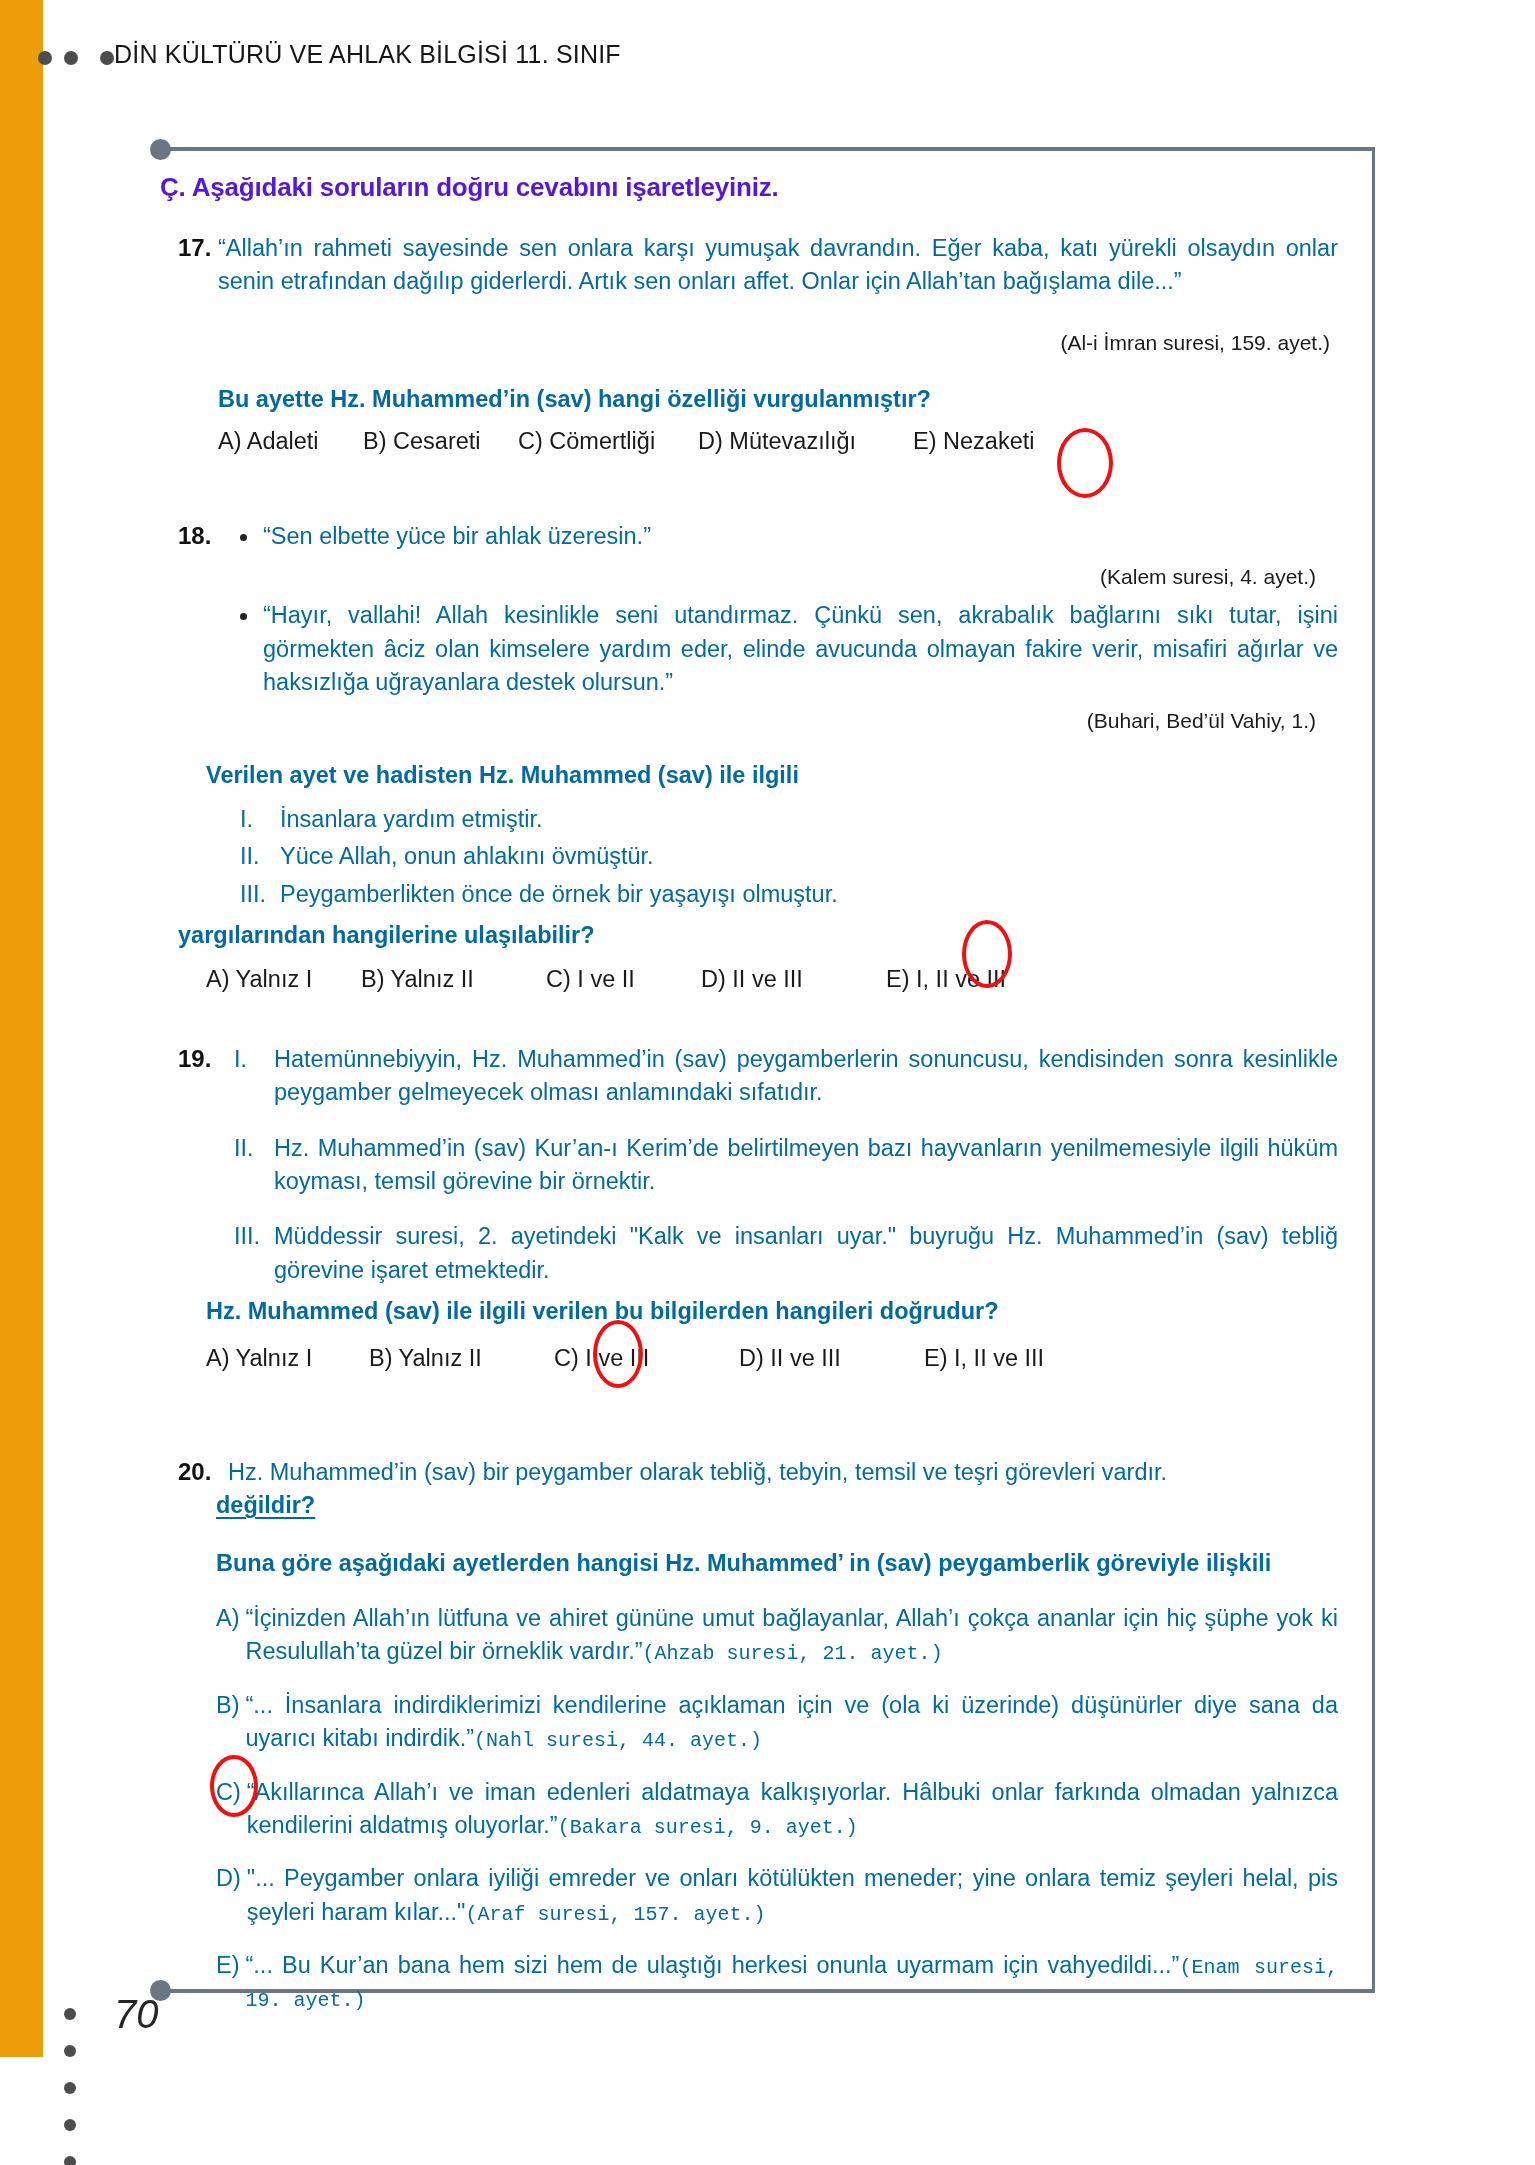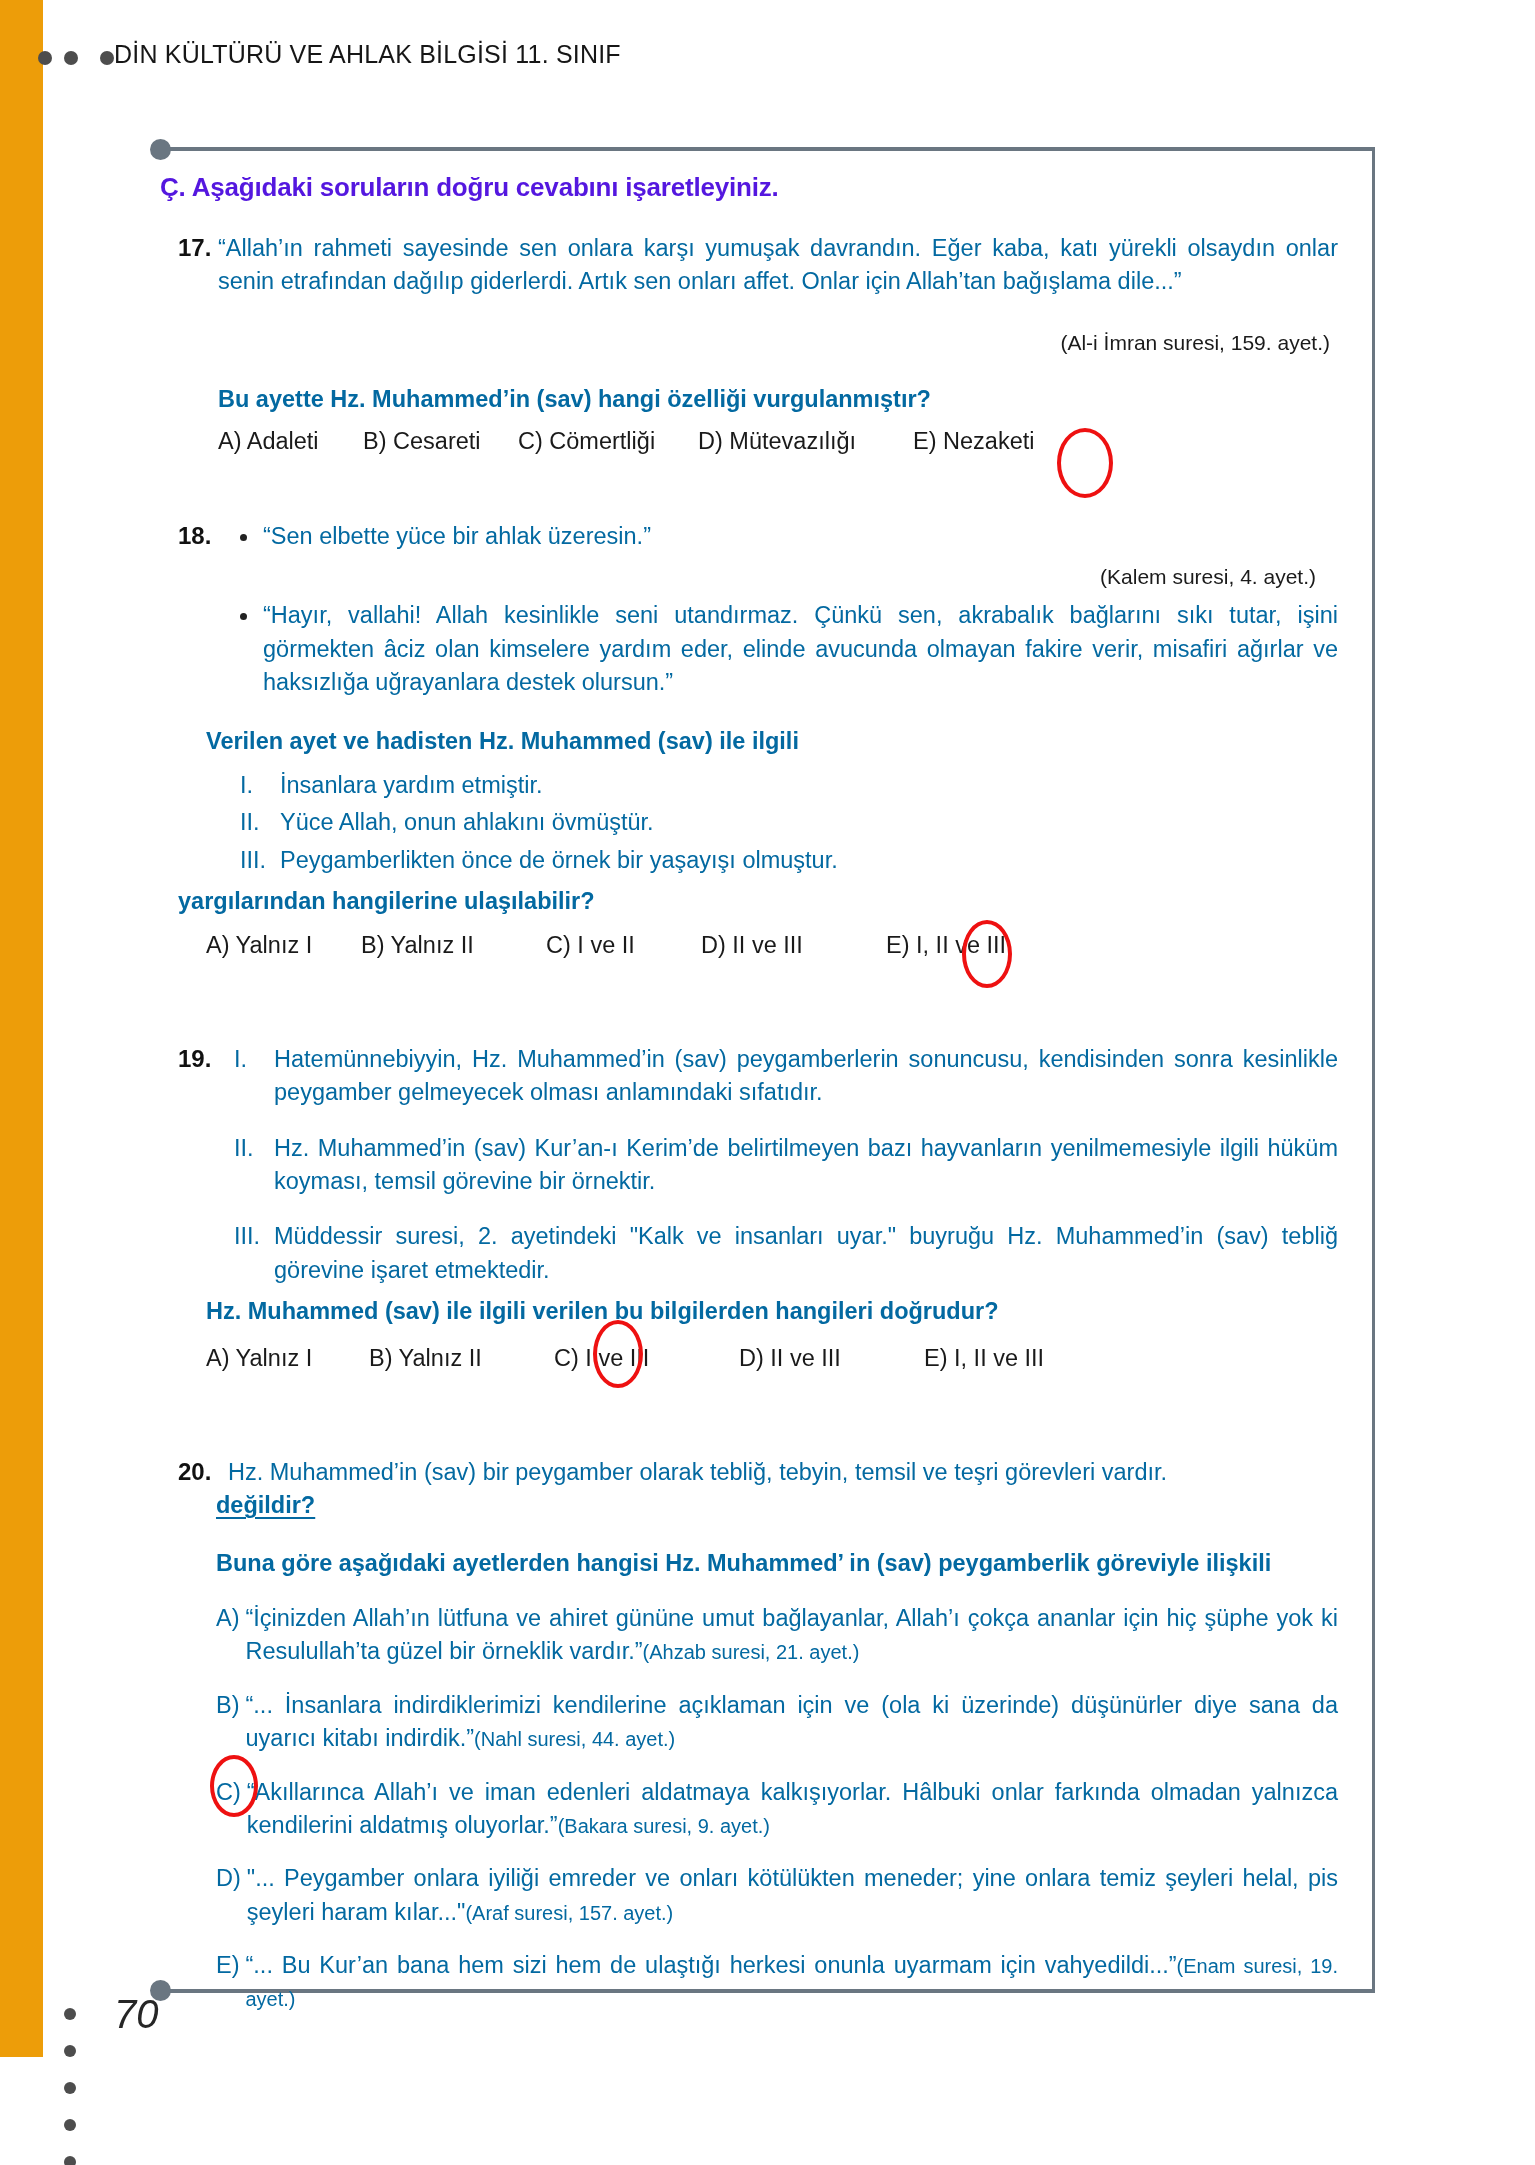--- a/index.html
+++ b/index.html
@@ -103,21 +103,21 @@
   }
   .q-body.nojust { text-align: left; }
   .bold { font-weight: bold; }
   .src {
     display: block;
     text-align: right;
     font-size: 21px;
     margin-top: 2px;
     color: #1b1b1b;
   }
-  .src-inline { font-size: 20px; }
+  .src-inline { font-size: 20px; font-family: Liberation Mono, monospace; }
   .underline { text-decoration: underline; text-underline-offset: 4px; }
 
   .bullet-row {
     display: flex;
     gap: 16px;
     align-items: flex-start;
   }
   .bullet-dot {
     flex: 0 0 auto;
     width: 7px;
@@ -215,20 +215,21 @@
     <div class="bullet-row">
       <span class="bullet-dot"></span>
       <span class="q-body nojust">“Sen elbette yüce bir ahlak üzeresin.”</span>
     </div>
     <div class="src" style="margin-top:12px; margin-right:22px;">(Kalem suresi, 4. ayet.)</div>
 
     <div class="bullet-row" style="margin-top:10px;">
       <span class="bullet-dot"></span>
       <span class="q-body" style="display:block;">“Hayır, vallahi! Allah kesinlikle seni utandırmaz. Çünkü sen, akrabalık bağlarını sıkı tutar, işini görmekten âciz olan kimselere yardım eder, elinde avucunda olmayan fakire verir, misafiri ağırlar ve haksızlığa uğrayanlara destek olursun.”</span>
     </div>
+    <div class="src" style="margin-top:10px; margin-right:22px;">(Buhari, Bed’ül Vahiy, 1.)</div>
   </div>
 
   <div class="q-body bold nojust" style="margin-left:28px; margin-top:26px;">Verilen ayet ve hadisten Hz. Muhammed (sav) ile ilgili</div>
 
   <div style="margin-left:62px; margin-top:10px;">
     <div class="roman-row">
       <span class="q-body nojust roman-lbl">I.</span>
       <span class="q-body nojust">İnsanlara yardım etmiştir.</span>
     </div>
     <div class="roman-row">

